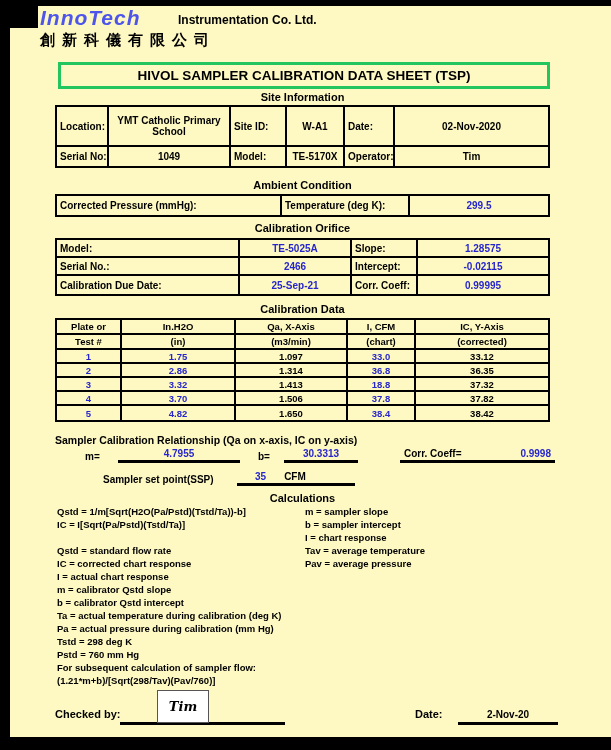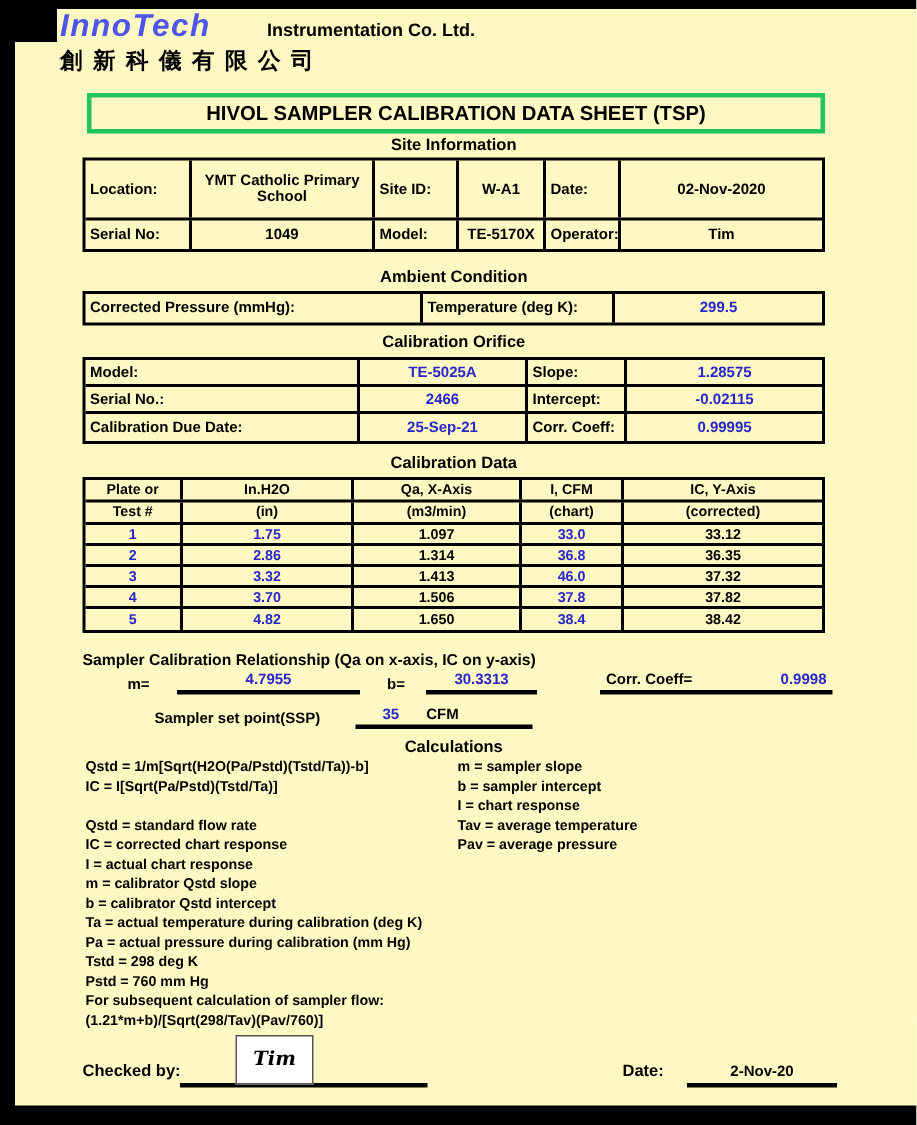--- a/index.html
+++ b/index.html
@@ -24,21 +24,21 @@
   .tbl { position:absolute; left:55px; width:495px; border:2px solid #000; }
   .trow { display:flex; border-bottom:2px solid #000; }
   .trow:last-child { border-bottom:none; }
   .cell { border-left:2px solid #000; font-size:10px; display:flex; align-items:center; overflow:hidden; }
   .cell:first-child { border-left:none; }
   .cell.lbl { justify-content:flex-start; padding-left:3px; }
   .cell.val { justify-content:center; text-align:center; }
   .blue { color:#2626cc; }
 
   
-  .site .c1{width:69px;} .site .c2{width:122px;} .site .c3{width:56px;}
+  .site .c1{width:50px;} .site .c2{width:122px;} .site .c3{width:56px;}
   .site .c4{width:58px;} .site .c5{width:50px;} .site .c6{flex:1;}
   .site .r1{height:40px;} .site .r2{height:19px;}
 
   .amb .c1{width:183px;} .amb .c2{width:40px;margin-top:28px;} .amb .c3{width:128px;} .amb .c4{flex:1;}
   .amb .trow{height:19px;}
 
   .ori .c1{width:181px;} .ori .c2{width:112px;} .ori .c3{width:66px;} .ori .c4{flex:1;}
   .ori .trow{height:18px;}
 
   .cal .c1{width:63px;} .cal .c2{width:114px;} .cal .c3{width:112px;} .cal .c4{width:68px;} .cal .c5{flex:1;}
@@ -159,21 +159,21 @@
       <div class="cell c1 blue">2</div>
       <div class="cell c2 blue">2.86</div>
       <div class="cell c3">1.314</div>
       <div class="cell c4 blue">36.8</div>
       <div class="cell c5">36.35</div>
     </div>
     <div class="trow drow">
       <div class="cell c1 blue">3</div>
       <div class="cell c2 blue">3.32</div>
       <div class="cell c3">1.413</div>
-      <div class="cell c4 blue">46.0</div>
+      <div class="cell c4 blue">18.8</div>
       <div class="cell c5">37.32</div>
     </div>
     <div class="trow drow">
       <div class="cell c1 blue">4</div>
       <div class="cell c2 blue">3.70</div>
       <div class="cell c3">1.506</div>
       <div class="cell c4 blue">37.8</div>
       <div class="cell c5">37.82</div>
     </div>
     <div class="trow drow">

